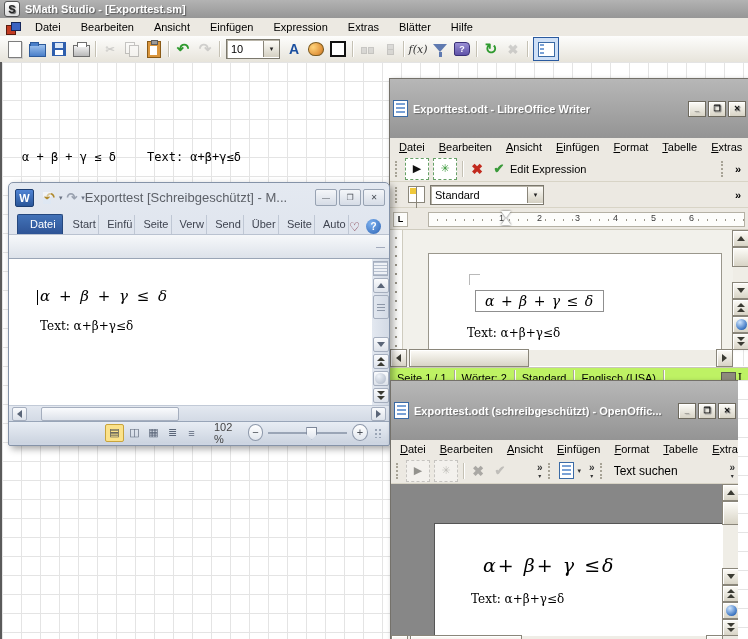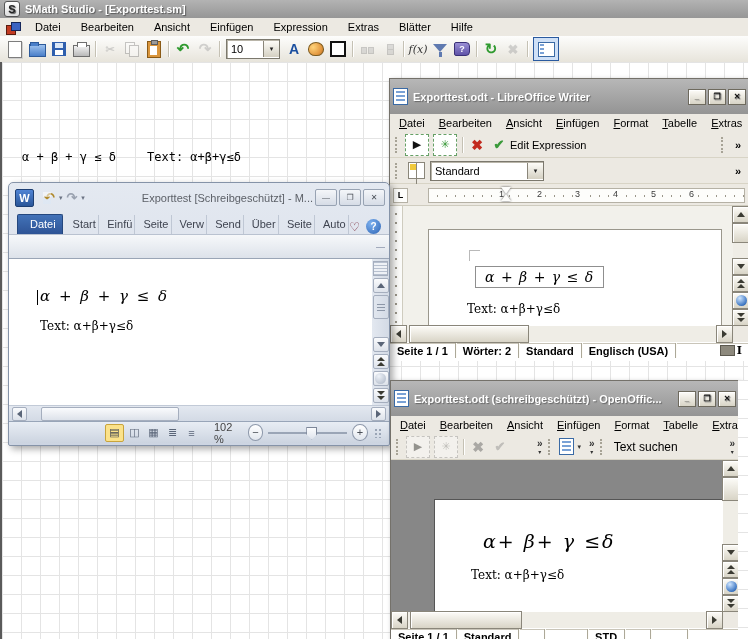--- a/index.html
+++ b/index.html
@@ -6,21 +6,21 @@
   #screen{position:relative;width:748px;height:639px;overflow:hidden;
     font-family:"Liberation Sans",sans-serif;font-size:11px;color:#000;background:#ece9e2;}
   
   .abs{position:absolute;}
   .grip{width:3px;height:16px;margin:0 3px;border-left:2px dotted #a7a396;}
   .vsep{width:1px;height:16px;background:#c5c1b4;margin:0 3px;box-shadow:1px 0 0 #fff;}
   .tbtn-classic{width:16px;height:14px;background:linear-gradient(#fdfcf8,#d8d4c6);
     border:1px solid #6e6a5e;box-shadow:inset 1px 1px 0 #fff;display:flex;align-items:center;
     justify-content:center;font-size:8px;font-weight:bold;color:#111;margin-left:2px;}
   .titlebar-classic{height:35px;background:linear-gradient(#b7b7b7,#949494);display:flex;
-    align-items:center;padding:0 3px;color:#fff;font-weight:bold;font-size:11px;
+    align-items:center;padding:12px 3px;color:#fff;font-weight:bold;font-size:11px;
     text-shadow:1px 1px 1px #666;}
   .win-classic{background:#ece9e2;border:1px solid #74716a;
     box-shadow:inset 1px 1px 0 #fbfaf6,inset -1px -1px 0 #b5b1a3,2px 2px 5px rgba(0,0,0,.35);}
   .menubar{height:18px;display:flex;align-items:center;background:#ece9e2;padding-left:2px;}
   .mi{padding:2px 7px;white-space:nowrap;}
   .mi-key::first-letter{text-decoration:underline;}
   .combo{height:18px;background:#fff;border:1px solid #7b786d;
     box-shadow:inset 1px 1px 0 #b9b5a9;display:flex;align-items:center;}
   .combo .val{flex:1;padding:0 4px;white-space:nowrap;overflow:hidden;}
   .combo .drop{width:15px;height:16px;background:linear-gradient(#fdfcf8,#d4d0c2);
@@ -32,22 +32,22 @@
   .tri.up{border-left:4px solid transparent;border-right:4px solid transparent;border-bottom:5px solid #3b3b33;}
   .tri.down{border-left:4px solid transparent;border-right:4px solid transparent;border-top:5px solid #3b3b33;}
   .tri.left{border-top:4px solid transparent;border-bottom:4px solid transparent;border-right:5px solid #3b3b33;}
   .tri.right{border-top:4px solid transparent;border-bottom:4px solid transparent;border-left:5px solid #3b3b33;}
   .dbl{display:flex;flex-direction:column;gap:1px;align-items:center;}
   .dbl .t{width:0;height:0;border-left:4px solid transparent;border-right:4px solid transparent;}
   .dbl.up .t{border-bottom:4px solid #3b3b33;}
   .dbl.down .t{border-top:4px solid #3b3b33;}
   .navcircle{width:11px;height:11px;border-radius:50%;
     background:radial-gradient(circle at 35% 30%,#cfe6ff,#3d76c2 70%,#1d4a86);}
-  .statusbar{display:flex;align-items:flex-start;background:#ffffff;border-top:1px solid #fff;
-    box-shadow:inset 0 1px 0 #c9c5b9;font-size:11px;font-weight:bold;}
+  .statusbar{display:flex;align-items:flex-end;background:#bef264;border-top:1px solid #fff;
+    box-shadow:inset 0 1px 0 #c9c5b9;font-size:11px;}
   .seg{height:15px;display:flex;align-items:center;padding:0 7px;
     border-right:1px solid #aca898;box-shadow:1px 0 0 #fdfcf8;white-space:nowrap;}
   
   #smath-title{height:18px;background:linear-gradient(#b3b3b3,#969696);display:flex;
     align-items:center;padding:0 4px;color:#fff;font-weight:bold;text-shadow:1px 1px 1px #5a5a5a;}
   .slogo{width:14px;height:14px;background:linear-gradient(#fdfdfd,#dedede);border:1px solid #555;
     border-radius:3px;color:#222;font-weight:bold;font-size:11px;display:flex;align-items:center;
     justify-content:center;margin-right:5px;}
   #smath-menubar{height:18px;display:flex;align-items:center;background:#ece9e2;padding-left:4px;}
   #smath-menubar .mi{padding:2px 10px;}
@@ -139,21 +139,21 @@
   
   #word{position:absolute;left:8px;top:182px;width:380px;height:262px;border:1px solid #8593a8;border-radius:5px 5px 2px 2px;
     background:linear-gradient(#e4e9f1,#cdd5e2);box-shadow:3px 3px 7px rgba(0,0,0,.35);}
   #word-title{height:25px;display:flex;align-items:center;padding:2px 4px 0 6px;color:#4a4f57;}
   .wlogo{width:17px;height:16px;background:linear-gradient(#4f83d4,#2a5699);border:1px solid #1d3f73;border-radius:2px;
     color:#fff;font-weight:bold;font-size:11px;display:flex;align-items:center;justify-content:center;}
   .qat{display:flex;align-items:center;margin-left:6px;gap:4px;color:#6b7383;}
   .qat .undo{color:#b08a2e;font-size:13px;font-weight:bold;}
   .qat .redo{color:#9aa2b0;font-size:13px;font-weight:bold;}
   .qat .savedim{opacity:.5;}
-  #word-title .cap{flex:1;text-align:right;font-size:11px;color:#5d6168;white-space:nowrap;overflow:hidden;}
+  #word-title .cap{flex:1;text-align:left;font-size:13px;color:#5d6168;white-space:nowrap;overflow:hidden;}
   .wbtn{width:20px;height:15px;border:1px solid #98a3b3;background:linear-gradient(#f4f6f9,#d6dce6);
     display:flex;align-items:center;justify-content:center;font-size:8px;color:#4a4f57;margin-left:2px;border-radius:2px;}
   #word-tabs{height:24px;display:flex;align-items:flex-end;padding-left:8px;background:transparent;}
   .wtab{padding:3px 8px 4px;font-size:11px;color:#3f4450;border-right:1px solid #bfc7d4;white-space:nowrap;overflow:hidden;}
   .wtab.datei{background:linear-gradient(#4272b8,#2e5496);color:#fff;border:1px solid #24477e;
     border-bottom:none;border-radius:2px 2px 0 0;padding:3px 12px 4px;margin-right:2px;}
   #word-tabextras{margin-left:auto;display:flex;align-items:center;gap:6px;padding-right:8px;}
   .heart{color:#7a2d3c;font-size:12px;}
   .helpcircle{width:15px;height:15px;border-radius:50%;background:radial-gradient(circle at 35% 30%,#7db1ef,#2d64b5);
     color:#fff;font-size:10px;font-weight:bold;display:flex;align-items:center;justify-content:center;}

